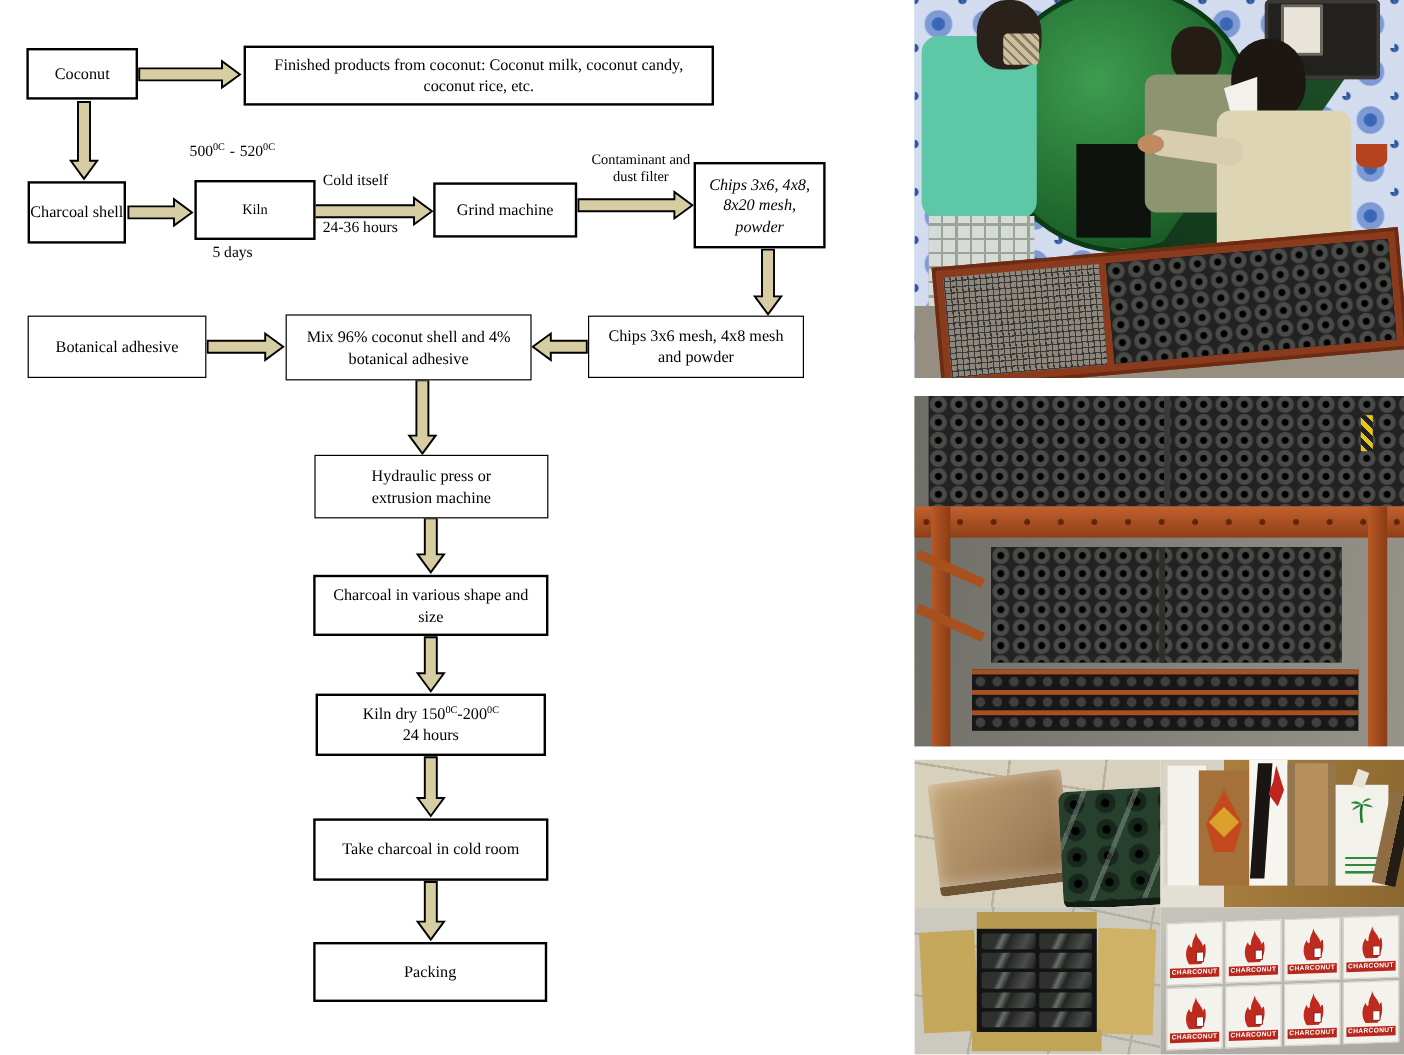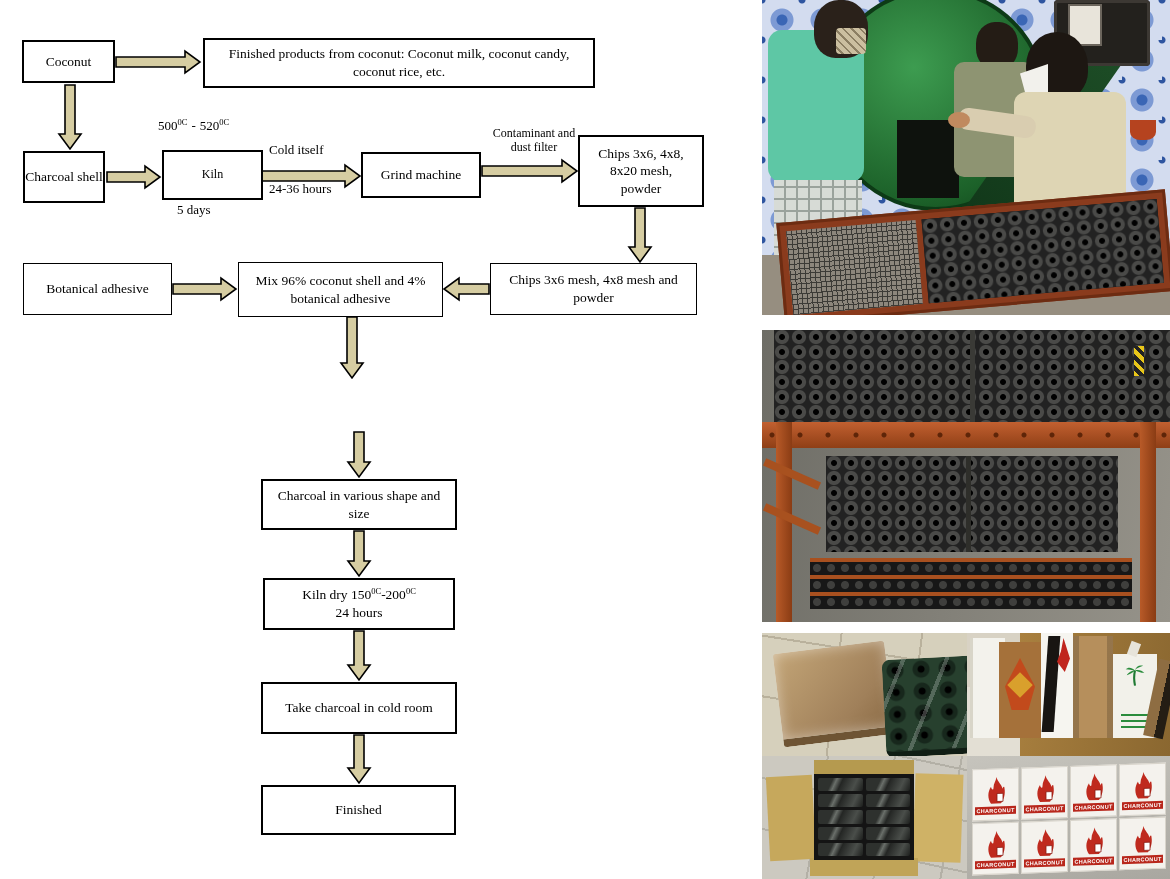--- a/index.html
+++ b/index.html
@@ -178,46 +178,49 @@
       </div>
     <div class="fbox" style="left:23px;top:151px;width:82px;height:52px;">
       <span>Charcoal shell</span>
       </div>
     <div class="fbox" style="left:162px;top:150px;width:101px;height:50px;font-size:12px;">
       <span>Kiln</span>
       </div>
     <div class="fbox" style="left:361px;top:152px;width:120px;height:46px;">
       <span>Grind machine</span>
       </div>
-    <div class="fbox" style="left:578px;top:135px;width:126px;height:72px;padding:0 10px;">
+    <div class="fbox" style="left:578px;top:135px;width:110px;height:72px;padding:0 10px;font-style:italic;">
       <span>Chips 3x6, 4x8, 8x20 mesh, powder</span>
       </div>
-    <div class="fbox" style="left:490px;top:263px;width:207px;height:52px;padding:0 12px;border-width:1.5px;">
+    <div class="fbox" style="left:490px;top:263px;width:180px;height:52px;padding:0 12px;border-width:1.5px;">
       <span>Chips 3x6 mesh, 4x8 mesh and powder</span>
       </div>
     <div class="fbox" style="left:238px;top:262px;width:205px;height:55px;padding:0 6px;border-width:1.5px;">
       <span>Mix 96% coconut shell and 4% botanical adhesive</span>
       </div>
     <div class="fbox" style="left:23px;top:263px;width:149px;height:52px;border-width:1.5px;">
       <span>Botanical adhesive</span>
+      </div>
+    <div class="fbox" style="left:262px;top:379px;width:195px;height:53px;padding:0 24px;border-width:1.5px;">
+      <span>Hydraulic press or extrusion machine</span>
       </div>
     <div class="fbox" style="left:261px;top:479px;width:196px;height:51px;padding:0 10px;">
       <span>Charcoal in various shape and size</span>
       </div>
     <div class="fbox" style="left:263px;top:578px;width:192px;height:52px;">
       <div>
         <div><span>Kiln dry 150</span><sup>0C</sup><span>-200</span><sup>0C</sup></div>
         <div>24 hours</div>
       </div>
     </div>
     <div class="fbox" style="left:261px;top:682px;width:196px;height:52px;padding:0 22px;">
       <span>Take charcoal in cold room</span>
       </div>
     <div class="fbox" style="left:261px;top:785px;width:195px;height:50px;">
-      <span>Finished</span>
+      <span>Packing</span>
       </div>
 
     <div class="flbl" style="left:158px;top:117px;">
       <span>500</span><sup>0C</sup><span class="sep">-</span><span>520</span><sup>0C</sup>
     </div>
     <div class="flbl" style="left:177px;top:202px;">5 days</div>
     <div class="flbl" style="left:269px;top:142px;">Cold itself</div>
     <div class="flbl" style="left:269px;top:181px;">24-36 hours</div>
     <div class="flbl wrap" style="left:484px;top:126px;width:100px;font-size:12px;line-height:1.18;">Contaminant and dust filter</div>
   </div>

